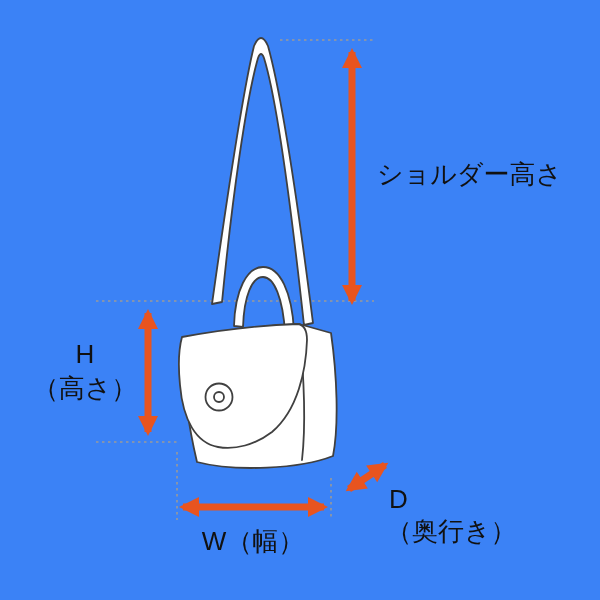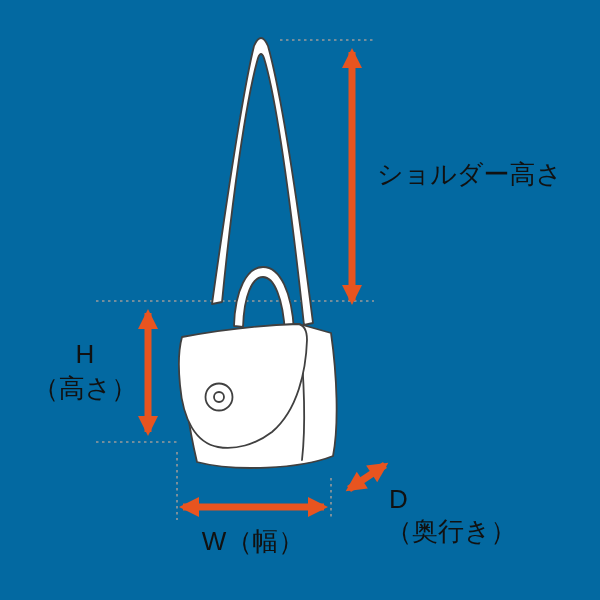--- a/index.html
+++ b/index.html
@@ -5,21 +5,21 @@
   html, body {
     margin: 0;
     padding: 0;
     background: #ffffff;
     font-family: "Liberation Sans", "DejaVu Sans", sans-serif;
   }
   .stage {
     position: relative;
     width: 600px;
     height: 600px;
-    background: #0369a1;
+    background: #3b82f6;
     overflow: hidden;
   }
   svg { display: block; }
   .bag-line {
     fill: #ffffff;
     stroke: #404040;
     stroke-width: 1.8;
     stroke-linejoin: round;
     stroke-linecap: round;
   }

